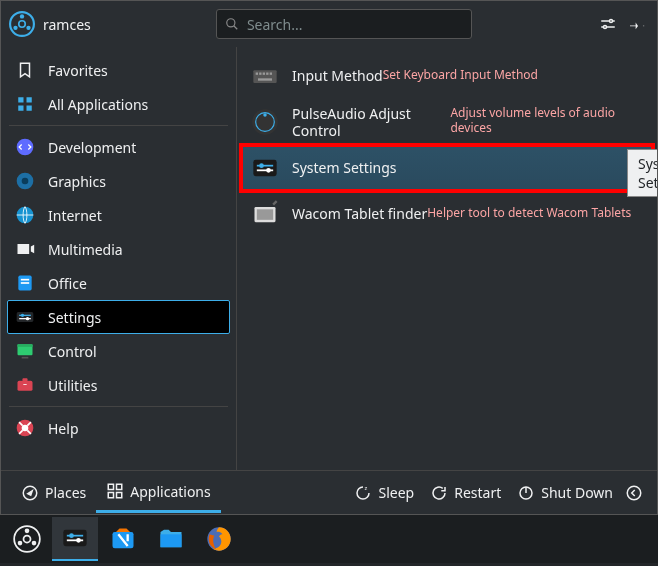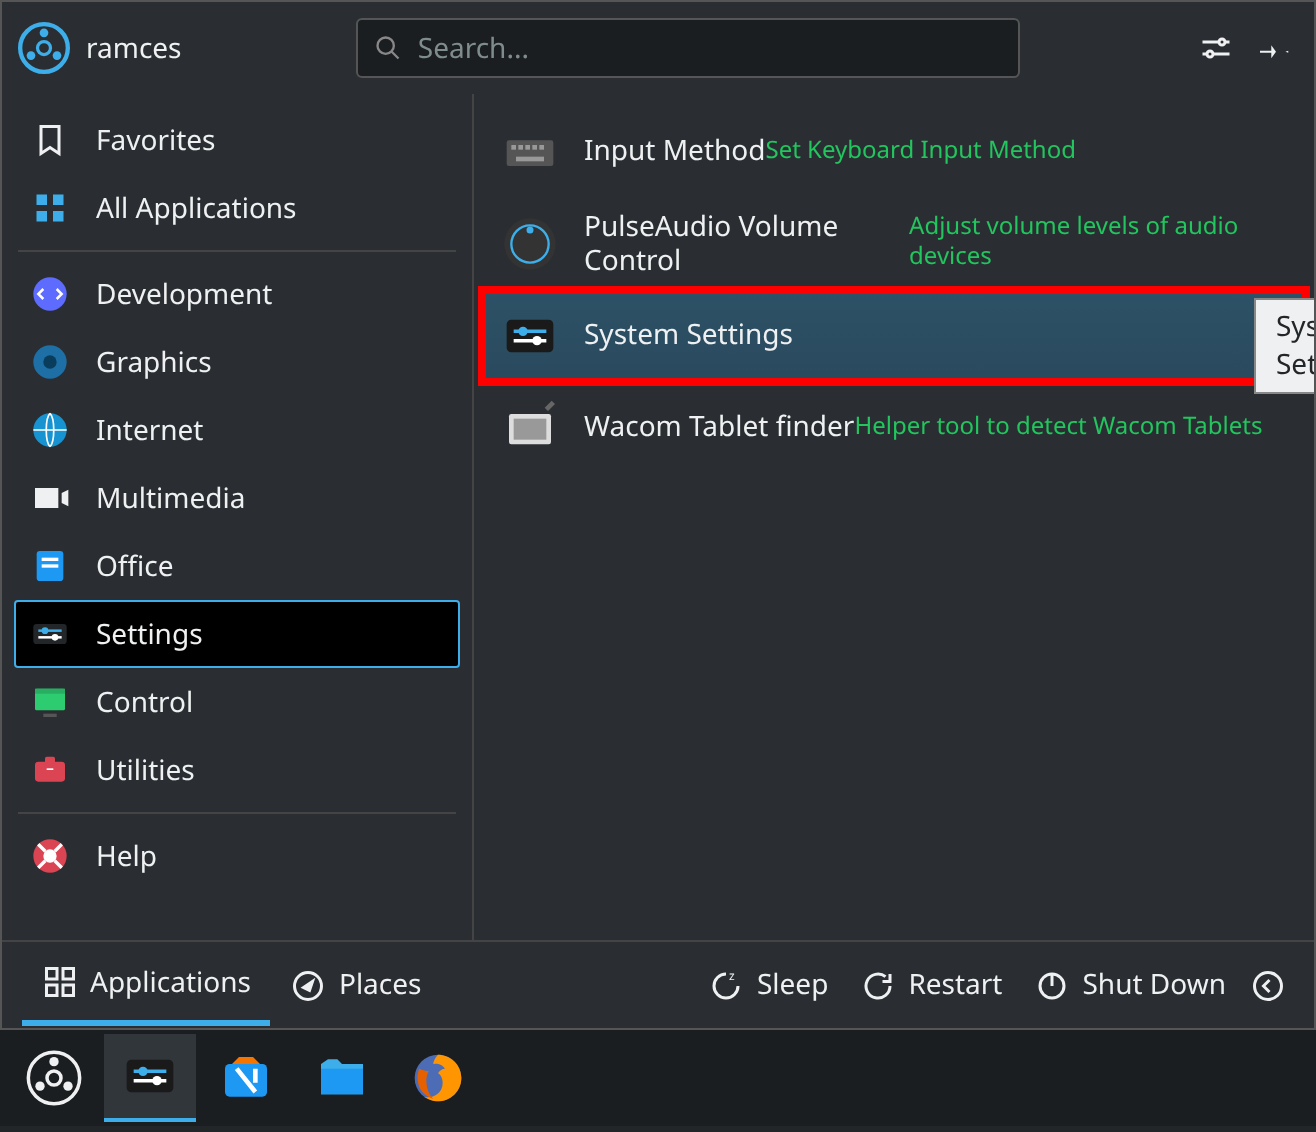--- a/index.html
+++ b/index.html
@@ -3,41 +3,41 @@
 <meta charset="utf-8">
 <style>
   * { box-sizing: border-box; margin: 0; padding: 0; font-family: "Noto Sans", "Segoe UI", sans-serif; }
   body { width: 658px; height: 566px; background: #232629; color: #eff0f1; overflow: hidden; font-size: 14px; }
   
   .menu { width: 658px; height: 515px; display: flex; flex-direction: column; background: #2a2e32; border: 1px solid #555; }
   
   .header { display: flex; align-items: center; height: 46px; padding: 0 8px; gap: 8px; }
   .logo { width: 26px; height: 26px; color: #3daee9; }
   .search-wrap { flex: 1; display: flex; justify-content: center; }
-  .search { width: 332px; height: 30px; background: #1b1e20; border: 1px solid #555; border-radius: 3px; display: flex; align-items: center; padding: 0 8px; gap: 8px; color: #777; }
+  .search { width: 256px; height: 30px; background: #1b1e20; border: 1px solid #555; border-radius: 3px; display: flex; align-items: center; padding: 0 8px; gap: 8px; color: #777; }
   .search input { background: transparent; border: none; outline: none; color: #eff0f1; flex: 1; font-size: 14px; }
   .search input::placeholder { color: #7f8c8d; }
   .hicon { width: 22px; height: 22px; color: #eff0f1; display: flex; align-items: center; justify-content: center; }
   
   .body { flex: 1; display: flex; min-height: 0; }
   
   .sidebar { width: 236px; border-right: 1px solid #444; padding: 6px 6px; overflow-y: auto; }
   .side-item { display: flex; align-items: center; height: 34px; padding: 0 6px; gap: 12px; border-radius: 2px; cursor: pointer; border: 1px solid transparent; }
   .side-item.selected { background: #000000; border: 1px solid #3daee9; }
   .side-icon { width: 22px; height: 22px; display: flex; align-items: center; justify-content: center; flex-shrink: 0; }
   .divider { height: 1px; background: #444; margin: 4px 2px; }
   
   .content { flex: 1; padding: 6px 4px; overflow-y: auto; position: relative; }
   .app-item { display: flex; align-items: center; height: 46px; padding: 4px 8px; gap: 12px; cursor: pointer; border: 1px solid transparent; position: relative; }
   .app-item.selected { background: linear-gradient(#2d5166,#2a4a5e); border: 1px solid #3daee9; }
   .app-item.highlight { outline: 4px solid #ff0000; outline-offset: -2px; z-index: 3; }
   .app-icon { width: 30px; height: 30px; display: flex; align-items: center; justify-content: center; flex-shrink: 0; }
   .app-text { display: flex; flex-direction: row; line-height: 1.25; }
   .app-title { color: #eff0f1; }
-  .app-desc { color: #22c55e; font-size: 12px; }
+  .app-desc { color: #fca5a5; font-size: 12px; }
   .tooltip { position: absolute; background: #eff0f1; color: #232629; border: 1px solid #888; padding: 4px 10px; font-size: 14px; z-index: 5; left: 390px; top: 102px; }
   
   .footer { border-top: 1px solid #444; height: 44px; display: flex; align-items: center; padding: 0 10px; }
   .ftab { display: flex; align-items: center; gap: 6px; height: 40px; padding: 0 10px; cursor: pointer; color: #eff0f1; }
   .ftab.active { border-bottom: 3px solid #3daee9; }
   .spacer { flex: 1; }
   .fbtn { display: flex; align-items: center; gap: 6px; padding: 0 8px; cursor: pointer; }
   
   .taskbar { height: 48px; width: 658px; background: #1b1e20; display: flex; align-items: center; padding: 0 4px; gap: 2px; }
   .task-item { width: 46px; height: 44px; display: flex; align-items: center; justify-content: center; cursor: pointer; }
@@ -222,21 +222,21 @@
       </div>
       <div class="app-item">
         <span class="app-icon">
             <svg width="28" height="28" viewBox="0 0 24 24">
               <circle cx="12" cy="12" r="11" fill="#333"></circle>
               <circle cx="12" cy="12" r="8" fill="none" stroke="#3daee9" stroke-width="1"></circle>
               <circle cx="12" cy="6" r="1.5" fill="#3daee9"></circle>
             </svg>
           </span>
         <div class="app-text">
-            <span class="app-title">PulseAudio Volume Control</span>
+            <span class="app-title">PulseAudio Adjust Control</span>
             <span class="app-desc">Adjust volume levels of audio devices</span>
           </div>
       </div>
       <div class="app-item selected highlight">
         <span class="app-icon">
             <svg width="28" height="28" viewBox="0 0 24 24">
               <rect x="2" y="5" width="20" height="14" rx="2" fill="#1a1a1a"></rect>
               <line x1="5" y1="10" x2="19" y2="10" stroke="#3daee9" stroke-width="1.5"></line>
               <line x1="5" y1="14" x2="19" y2="14" stroke="#fff" stroke-width="1.5"></line>
               <circle cx="9" cy="10" r="2" fill="#3daee9"></circle>
@@ -258,39 +258,39 @@
         <div class="app-text">
             <span class="app-title">Wacom Tablet finder</span>
             <span class="app-desc">Helper tool to detect Wacom Tablets</span>
           </div>
       </div>
       <div class="tooltip">System Settings</div>
     </div>
   </div>
 
   <div class="footer">
+    <div class="ftab">
+      <span>
+          <svg width="18" height="18" viewBox="0 0 24 24" fill="none" stroke="#eff0f1" stroke-width="2">
+            <circle cx="12" cy="12" r="9"></circle>
+            <path d="M15 9l-2 6-4-2z" fill="#eff0f1"></path>
+          </svg>
+        </span>
+      <span>Places</span>
+    </div>
     <div class="ftab active">
       <span>
           <svg width="18" height="18" viewBox="0 0 24 24" fill="none" stroke="#eff0f1" stroke-width="2">
             <rect x="3" y="3" width="7" height="7"></rect>
             <rect x="14" y="3" width="7" height="7"></rect>
             <rect x="3" y="14" width="7" height="7"></rect>
             <rect x="14" y="14" width="7" height="7"></rect>
           </svg>
         </span>
       <span>Applications</span>
-    </div>
-    <div class="ftab">
-      <span>
-          <svg width="18" height="18" viewBox="0 0 24 24" fill="none" stroke="#eff0f1" stroke-width="2">
-            <circle cx="12" cy="12" r="9"></circle>
-            <path d="M15 9l-2 6-4-2z" fill="#eff0f1"></path>
-          </svg>
-        </span>
-      <span>Places</span>
     </div>
     <div class="spacer"></div>
     <div class="fbtn">
       <span>
           <svg width="18" height="18" viewBox="0 0 24 24" fill="none" stroke="#eff0f1" stroke-width="2">
             <path d="M20 12a8 8 0 11-8-8"></path>
             <text x="14" y="8" font-size="8" fill="#eff0f1" stroke="none">z</text>
           </svg>
         </span>
       <span>Sleep</span>

